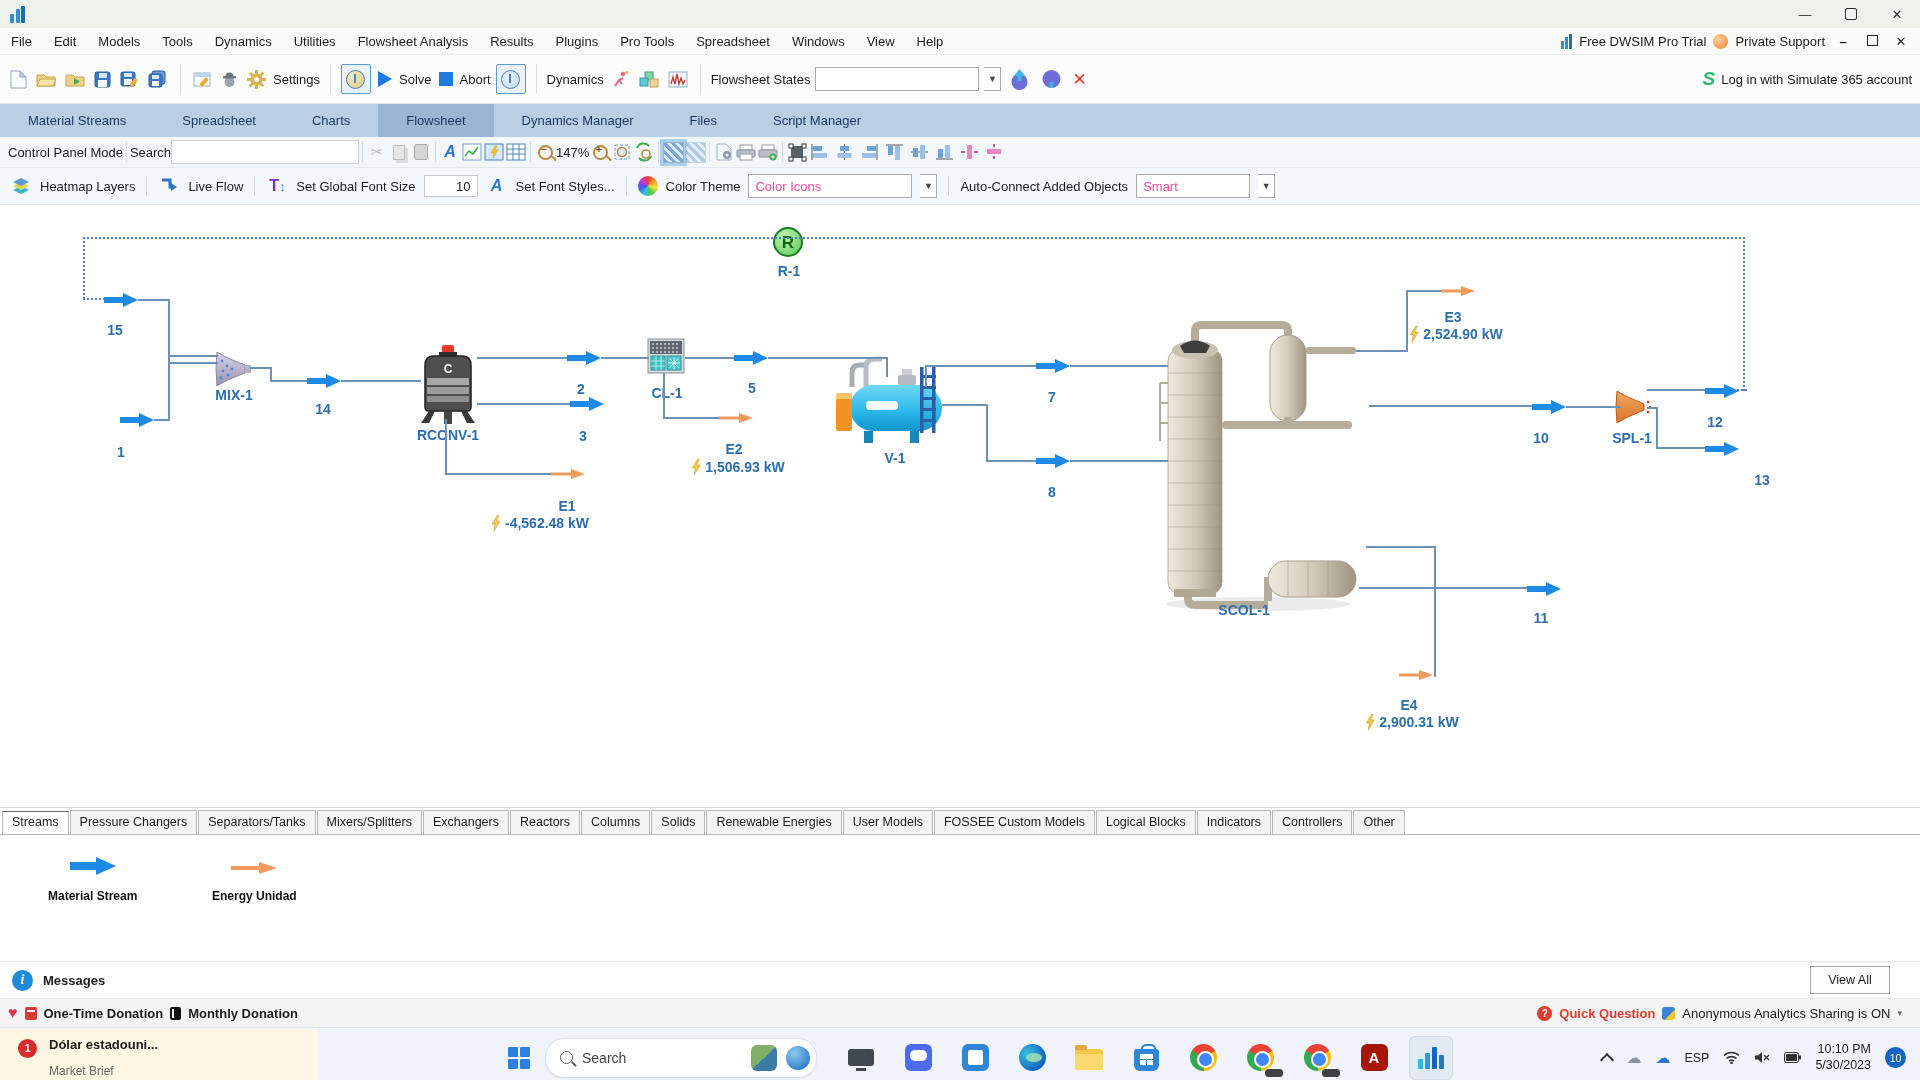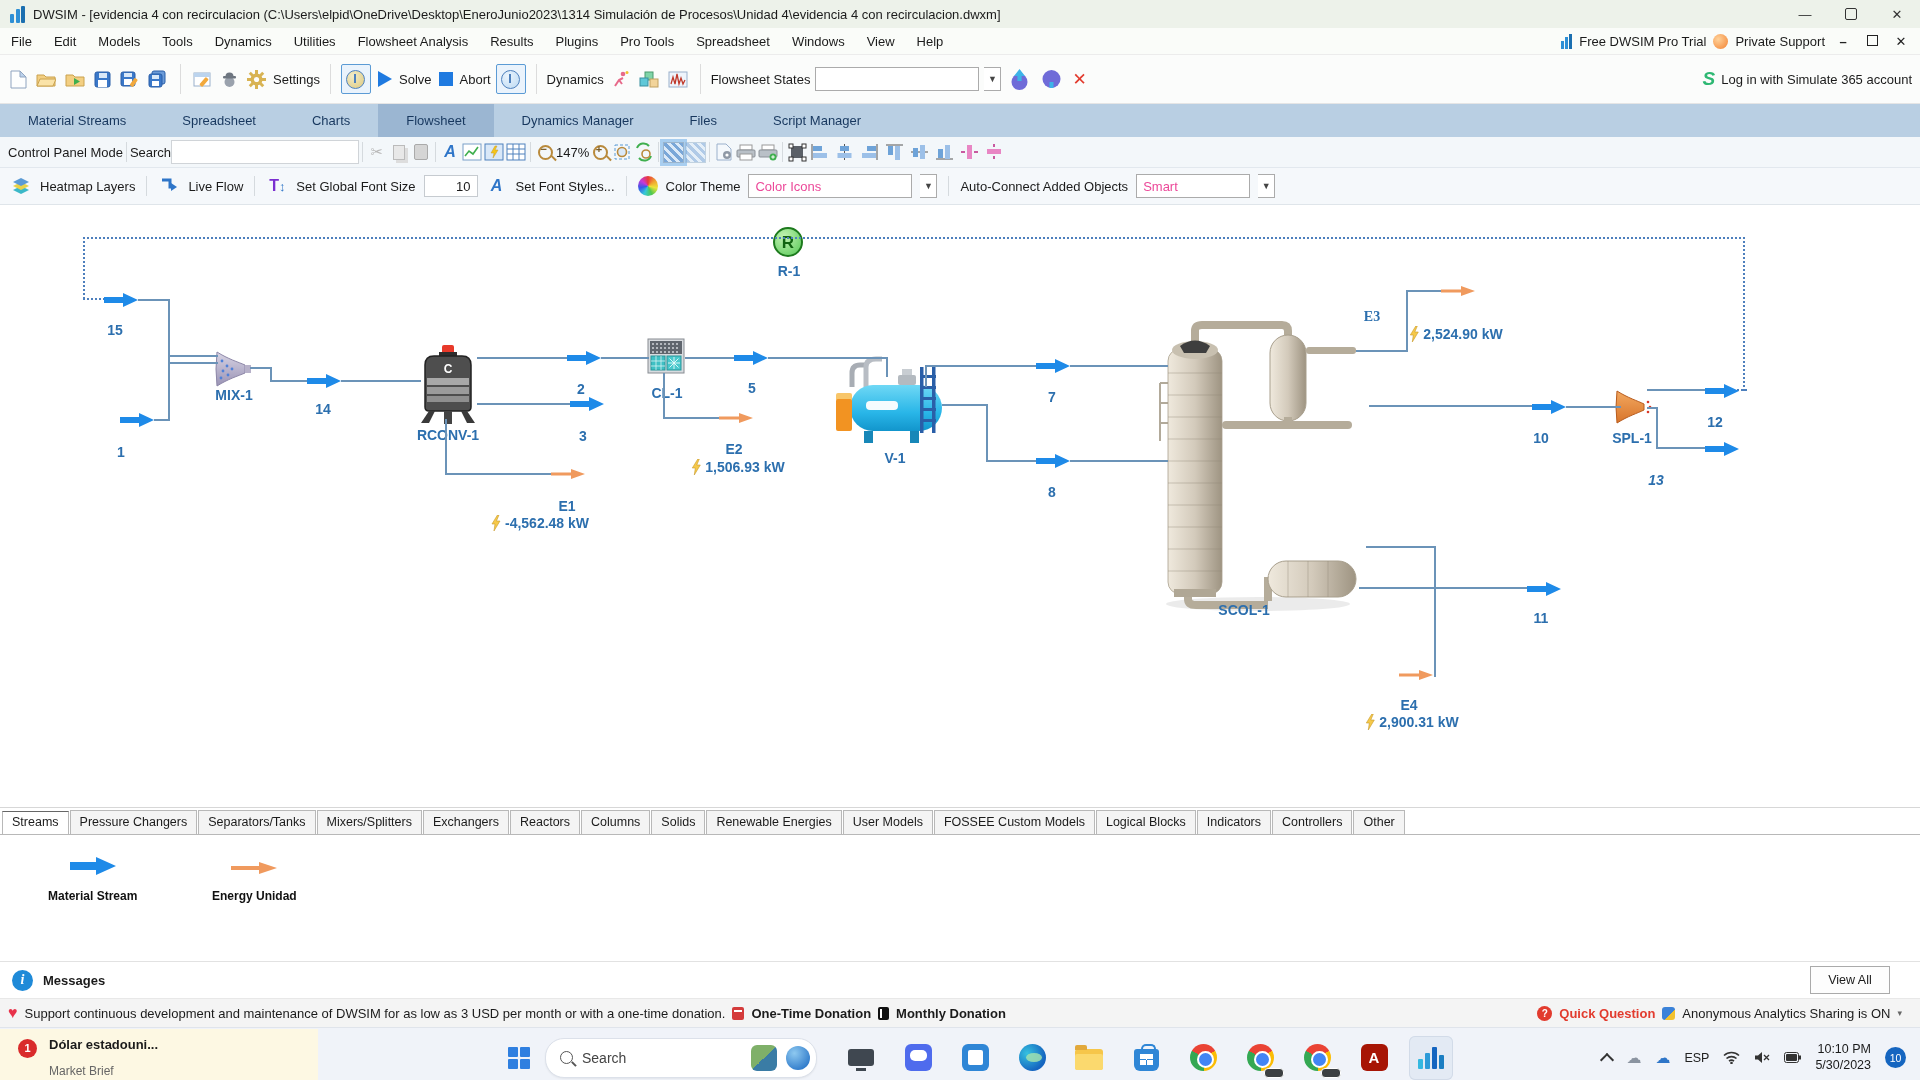--- a/index.html
+++ b/index.html
@@ -139,21 +139,20 @@
 </style>
 </head>
 <body>
 
 <div class="titlebar">
   <span class="applogo">
       <i style="height:9px"></i>
       <i style="height:14px"></i>
       <i style="height:17px;background:#1b6fb0"></i>
     </span>
-  <span>DWSIM - [evidencia 4 con recirculacion (C:\Users\elpid\OneDrive\Desktop\EneroJunio2023\1314 Simulación de Procesos\Unidad 4\evidencia 4 con recirculacion.dwxm]</span>
   <div class="win-btns">
     <div class="win-btn">—</div>
     <div class="win-btn">
         <span class="sq"></span>
       </div>
     <div class="win-btn">✕</div>
   </div>
 </div>
 
 <div class="menubar">
@@ -773,21 +772,21 @@
         <path d="M0 4h19V0l15 7-15 7v-4H0Z" fill="#1e8ae8"></path>
       </svg></div>
     <div class="fs-label" style="left: 1541px; top: 413px;">11</div>
     <div class="fs-arrow" style="left: 1705px; top: 179px;"><svg width="34" height="14" viewBox="0 0 34 14">
         <path d="M0 4h19V0l15 7-15 7v-4H0Z" fill="#1e8ae8"></path>
       </svg></div>
     <div class="fs-label" style="left: 1715px; top: 217px;">12</div>
     <div class="fs-arrow" style="left: 1705px; top: 237px;"><svg width="34" height="14" viewBox="0 0 34 14">
         <path d="M0 4h19V0l15 7-15 7v-4H0Z" fill="#1e8ae8"></path>
       </svg></div>
-    <div class="fs-label" style="left: 1656px; top: 275px; font-style: italic;">13</div>
+    <div class="fs-label" style="left: 1762px; top: 275px;">13</div>
     <div class="fs-arrow" style="left: 551px; top: 263px;"><svg width="34" height="12" viewBox="0 0 34 12">
         <path d="M0 4.5h20V1l14 5-14 5V7.5H0Z" fill="#f09a5e"></path>
       </svg></div>
     <div class="fs-label" style="left: 567px; top: 301px;">E1</div>
     <div class="fs-value" style="left: 540px; top: 318px;">
       <svg width="10" height="16" viewBox="0 0 10 16">
         <path d="M6.5 0 1 9h3L3 16 9 6H5.5L8 0Z" fill="#f6c94a" stroke="#c79a2e" stroke-width="0.6"></path>
       </svg>
       <span>-4,562.48 kW</span>
     </div>
@@ -797,21 +796,21 @@
     <div class="fs-label" style="left: 734px; top: 244px;">E2</div>
     <div class="fs-value" style="left: 738px; top: 262px;">
       <svg width="10" height="16" viewBox="0 0 10 16">
         <path d="M6.5 0 1 9h3L3 16 9 6H5.5L8 0Z" fill="#f6c94a" stroke="#c79a2e" stroke-width="0.6"></path>
       </svg>
       <span>1,506.93 kW</span>
     </div>
     <div class="fs-arrow" style="left: 1441px; top: 80px;"><svg width="34" height="12" viewBox="0 0 34 12">
         <path d="M0 4.5h20V1l14 5-14 5V7.5H0Z" fill="#f09a5e"></path>
       </svg></div>
-    <div class="fs-label" style="left: 1372px; top: 112px; font-family: Liberation Serif, serif;">E3</div>
+    <div class="fs-label" style="left: 1453px; top: 112px;">E3</div>
     <div class="fs-value" style="left: 1456px; top: 129px;">
       <svg width="10" height="16" viewBox="0 0 10 16">
         <path d="M6.5 0 1 9h3L3 16 9 6H5.5L8 0Z" fill="#f6c94a" stroke="#c79a2e" stroke-width="0.6"></path>
       </svg>
       <span>2,524.90 kW</span>
     </div>
     <div class="fs-arrow" style="left: 1399px; top: 464px;"><svg width="34" height="12" viewBox="0 0 34 12">
         <path d="M0 4.5h20V1l14 5-14 5V7.5H0Z" fill="#f09a5e"></path>
       </svg></div>
     <div class="fs-label" style="left: 1409px; top: 500px;">E4</div>
@@ -856,21 +855,20 @@
 </div>
 
 <div class="msgbar">
   <span class="info-ic">i</span>
   <b>Messages</b>
   <span class="viewall">View All</span>
 </div>
 
 <div class="donatebar">
   <span class="heart">♥</span>
-  <span>Support continuous development and maintenance of DWSIM for as low as 3 USD per month or with a one-time donation.</span>
   <span class="don-ic1"></span>
   <b>One-Time Donation</b>
   <span class="don-ic2"></span>
   <b>Monthly Donation</b>
   <span class="don-right">
     <span class="qq-ic">?</span>
     <b style="color:#e23b2e">Quick Question</b>
     <span class="an-ic"></span>
     <span>Anonymous Analytics Sharing is ON</span>
     <span style="font-size:9px;color:#666">▾</span>

